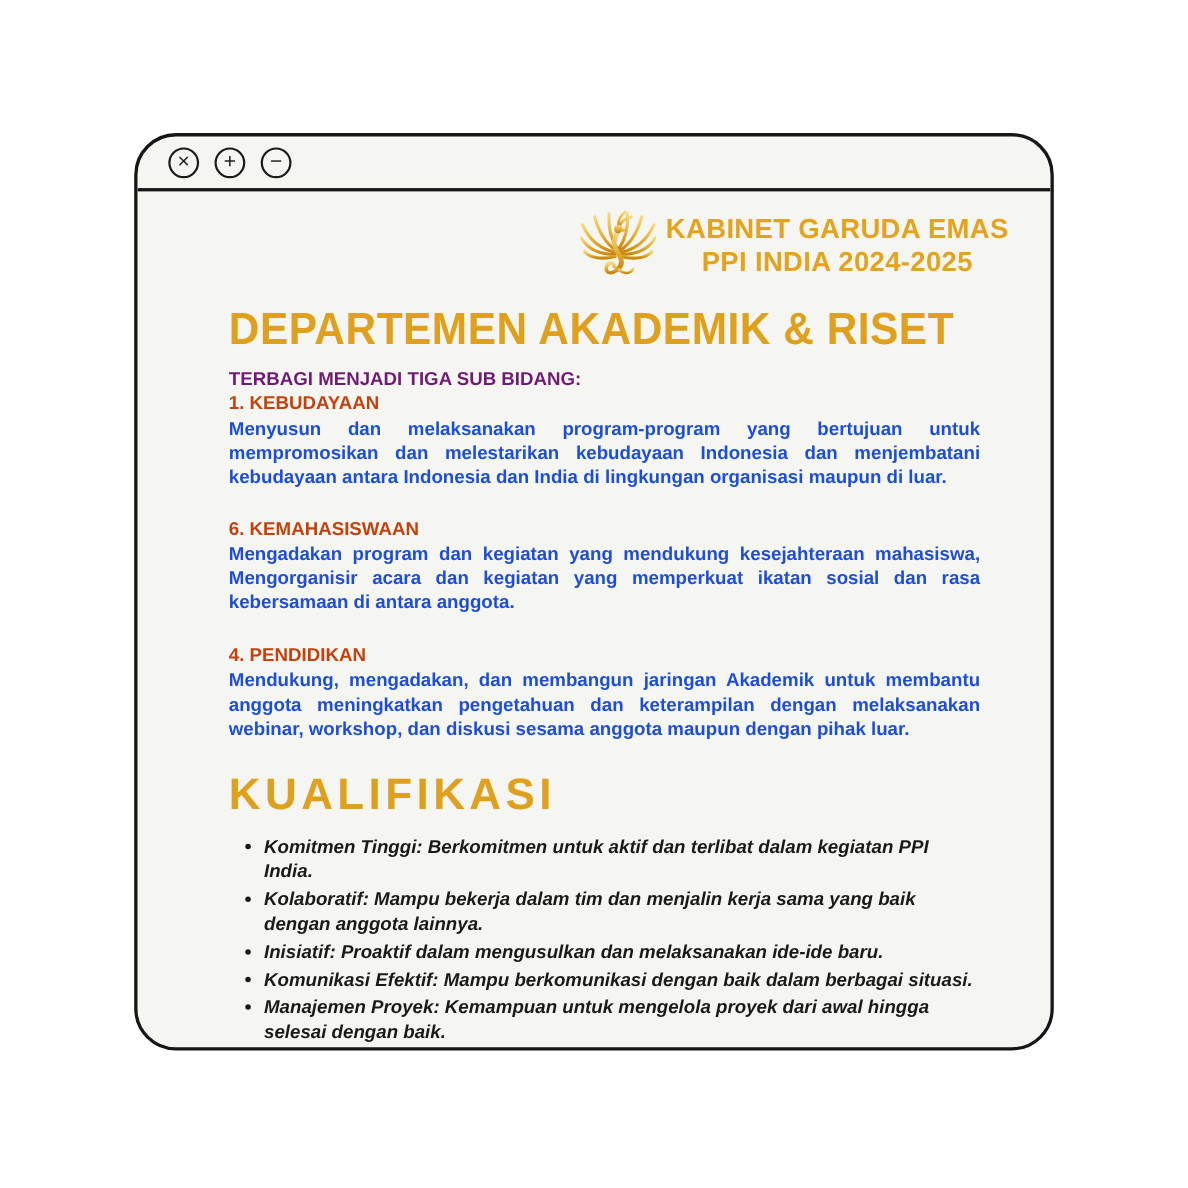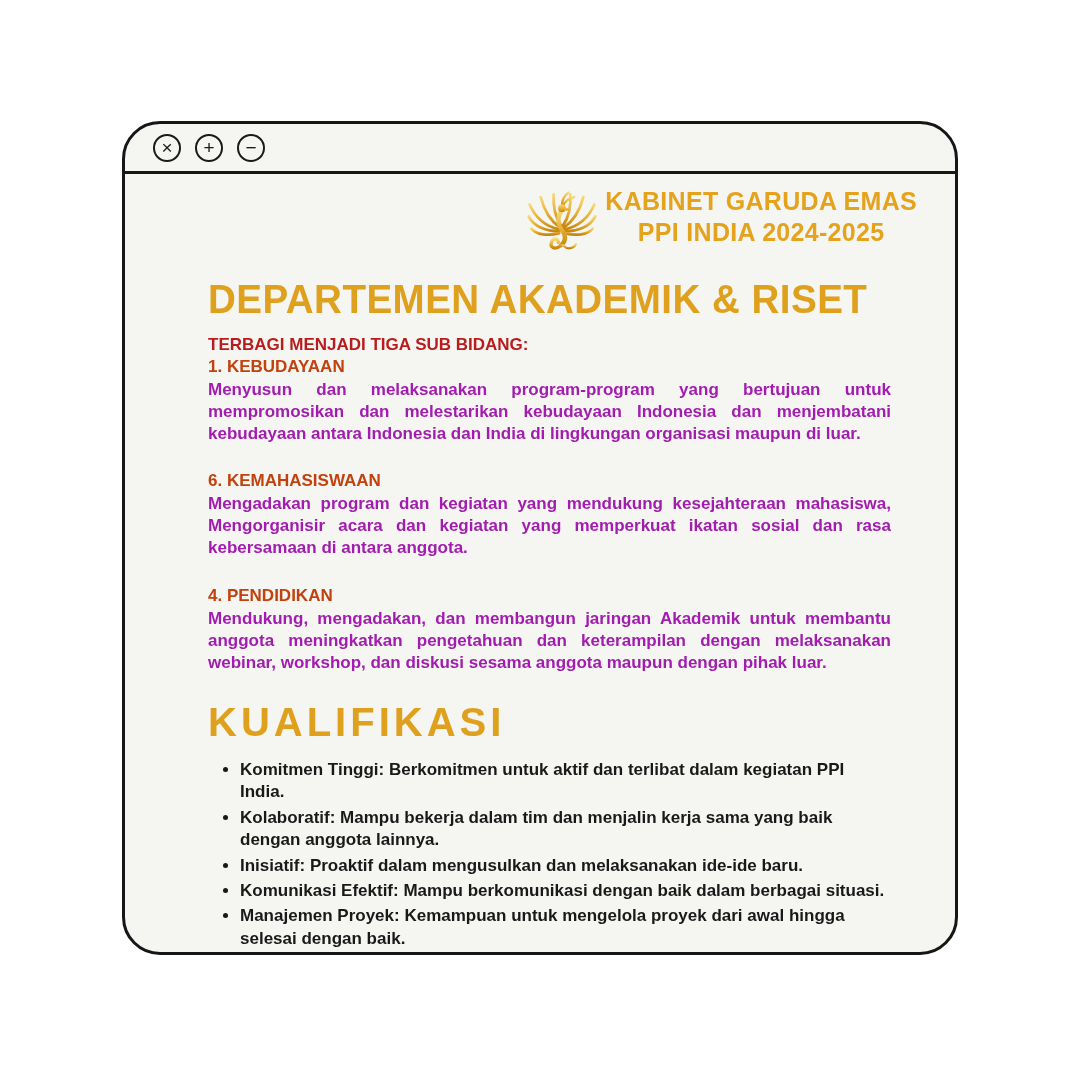--- a/index.html
+++ b/index.html
@@ -32,21 +32,21 @@
     border: 2px solid #1a1a1a; border-radius: 50%;
     background: transparent;
     display: flex; align-items: center; justify-content: center;
     font-size: 19px; line-height: 1; color: #1a1a1a;
     padding: 0; cursor: pointer;
     font-family: "Liberation Sans", sans-serif;
   }
 
   
   .brand {
-    display: flex; justify-content: flex-end; align-items: flex-start;
+    display: flex; justify-content: flex-end; align-items: center;
     gap: 6px; padding: 12px 38px 0 0;
   }
   .brand-logo { width: 74px; height: 74px; flex: 0 0 auto; }
   .brand-text {
     text-align: center;
     color: #E5A31D;
     font-weight: 700;
     font-size: 25px; line-height: 1.22;
     letter-spacing: 0.3px;
   }
@@ -56,43 +56,43 @@
   .page-title {
     color: #DFA01D;
     font-size: 41px; font-weight: 800;
     letter-spacing: 0.5px;
     margin: 16px 0 12px;
     white-space: nowrap;
     transform: scaleX(0.94); transform-origin: left center;
   }
   .intro {
     font-size: 17px; font-weight: 700;
-    margin: 0 0 2px; color: #b91c1c;
+    margin: 0 0 2px; color: #701a75;
   }
   .sec-heading {
     font-size: 17px; font-weight: 700;
     margin: 0; color: #c2410c;
   }
   .sec-body {
     font-size: 17px; font-weight: 700;
     line-height: 1.3; text-align: justify;
-    margin: 2px 0 26px; color: #a21caf;
+    margin: 2px 0 26px; color: #1d4ed8;
   }
   .qual-title {
     color: #DFA01D;
     font-size: 40px; font-weight: 800;
     letter-spacing: 4px;
     margin: 20px 0 14px;
   }
   .qual-list {
     margin: 0; padding-left: 32px;
     font-size: 17px; font-weight: 700;
     line-height: 1.32; color: #191919;
   }
-  .qual-list li { margin-bottom: 3px; }
+  .qual-list li { margin-bottom: 3px; font-style: italic; }
 </style>
 </head>
 <body>
 
 <div class="canvas">
   <div class="window">
 
     <div class="titlebar">
       <button class="win-btn">×</button>
       <button class="win-btn">+</button>

